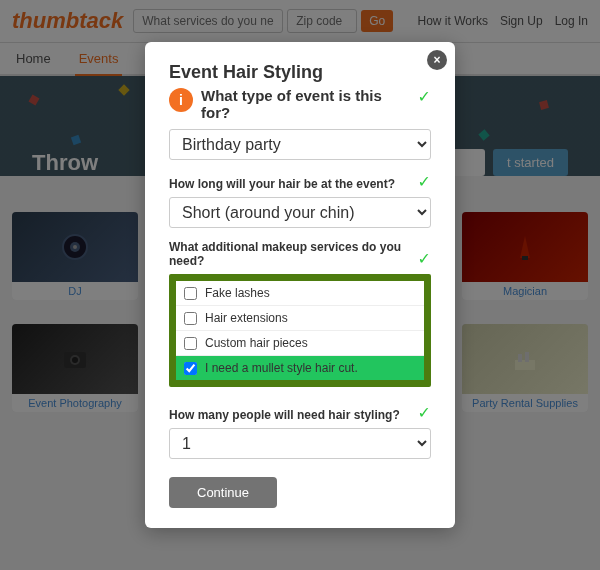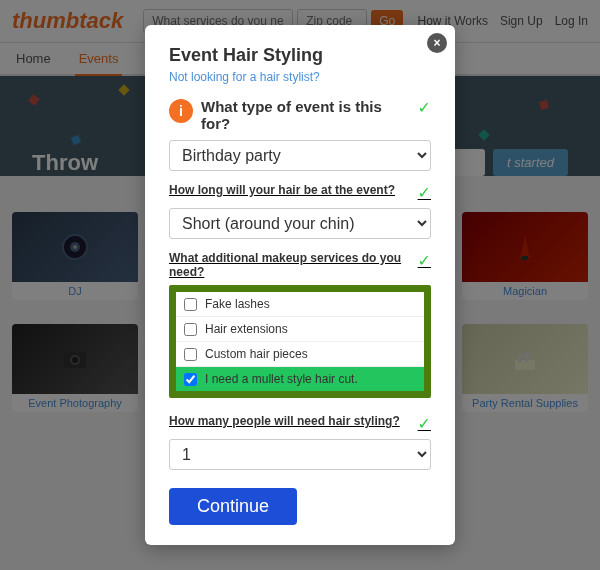--- a/index.html
+++ b/index.html
@@ -1,40 +1,40 @@
 <!DOCTYPE html>
 <html><head>
   <meta charset="utf-8">
   <style>
     * { box-sizing: border-box; margin: 0; padding: 0; }
     body { font-family: Arial, sans-serif; width: 600px; height: 570px; overflow: hidden; position: relative; background: #f5f5f5; }
 
     
-    .header { background: #fff; border-bottom: 1px solid #ddd; padding: 8px 12px; display: flex; align-items: center; gap: 10px; }
+    .header { background: #fff; border-bottom: 1px solid #ddd; padding: 8px 12px; display: flex; align-items: center; }
     .logo { color: #f37022; font-size: 22px; font-weight: bold; font-style: italic; margin-right: 10px; }
     .search-bar { display: flex; align-items: center; gap: 4px; }
     .search-input { border: 1px solid #ccc; border-radius: 3px; padding: 4px 8px; font-size: 12px; width: 150px; color: #999; }
     .zip-input { border: 1px solid #ccc; border-radius: 3px; padding: 4px 8px; font-size: 12px; width: 70px; color: #999; }
     .go-btn { background: #f37022; color: #fff; border: none; border-radius: 3px; padding: 4px 8px; font-size: 12px; cursor: pointer; }
     .header-links { margin-left: auto; display: flex; gap: 12px; font-size: 12px; color: #555; }
     .header-links span { cursor: pointer; }
 
     
     .nav { background: #fff; border-bottom: 2px solid #e0e0e0; padding: 0 12px; display: flex; gap: 20px; }
     .nav-item { font-size: 13px; padding: 8px 4px; color: #555; cursor: pointer; border-bottom: 2px solid transparent; margin-bottom: -2px; }
     .nav-item.active { color: #f37022; border-bottom: 2px solid #f37022; }
 
     
     .hero { background: linear-gradient(rgba(0,0,0,0.35), rgba(0,0,0,0.35)), #6a8fa0; height: 100px; display: flex; align-items: flex-end; justify-content: space-between; padding: 0 32px; position: relative; overflow: hidden; }
     .confetti { position: absolute; inset: 0; overflow: hidden; }
     .confetti-piece { position: absolute; width: 8px; height: 8px; opacity: 0.8; }
     .hero-text { position: relative; color: #fff; font-size: 22px; font-weight: bold; }
     .hero-search { position: relative; display: flex; align-items: center; gap: 8px; }
     .hero-search-input { border: none; border-radius: 3px; padding: 6px 10px; font-size: 13px; width: 180px; color: #999; }
-    .hero-btn { background: #5ba4cf; color: #fff; border: none; border-radius: 3px; padding: 6px 14px; font-size: 13px; cursor: pointer; white-space: nowrap; font-style: italic; }
+    .hero-btn { background: #5ba4cf; color: #fff; border: none; border-radius: 3px; padding: 6px 14px; font-size: 13px; cursor: pointer; white-space: nowrap; }
 
     
     .popular-section { padding: 10px 12px 6px; }
     .popular-title { font-size: 16px; font-weight: bold; color: #333; margin-bottom: 8px; text-align: center; }
     .popular-grid { display: grid; grid-template-columns: repeat(4, 1fr); gap: 24px; }
     .popular-item { background: #ddd; border-radius: 4px; overflow: hidden; cursor: pointer; }
     .popular-item-img { height: 70px; background: #aaa; display: flex; align-items: center; justify-content: center; position: relative; overflow: hidden; }
     .popular-item-img.dj { background: linear-gradient(135deg, #2c3e50, #4a6080); }
     .popular-item-img.photo { background: linear-gradient(135deg, #3a7a3a, #5aaa5a); }
     .popular-item-img.makeup { background: linear-gradient(135deg, #8b4513, #cd853f); }
@@ -52,32 +52,32 @@
     .modal-title { font-size: 18px; font-weight: bold; color: #333; margin-bottom: 4px; }
     .modal-subtitle { color: #4a90d9; font-size: 12px; margin-bottom: 14px; cursor: pointer; }
 
     .question-row { display: flex; align-items: flex-start; margin-bottom: 8px; }
     .info-icon { width: 24px; height: 24px; background: #f37022; color: #fff; border-radius: 50%; display: flex; align-items: center; justify-content: center; font-size: 14px; font-weight: bold; flex-shrink: 0; margin-right: 8px; margin-top: 1px; }
     .question-label { font-size: 15px; font-weight: bold; color: #333; flex: 1; }
     .check-icon { color: #2ecc40; font-size: 16px; margin-left: 6px; }
 
     .select-field { width: 100%; border: 1px solid #ccc; border-radius: 3px; padding: 5px 8px; font-size: 16px; color: #333; appearance: auto; margin-bottom: 12px; background: #fff; }
 
-    .section-row { display: flex; align-items: flex-start; margin-bottom: 6px; text-decoration: underline; }
+    .section-row { display: flex; align-items: flex-end; margin-bottom: 6px; }
     .section-label { font-size: 12px; font-weight: bold; color: #333; flex: 1; }
 
     .checkbox-group { border: 7px solid #4d7c0f; border-radius: 2px; margin-bottom: 16px; }
     .checkbox-item { display: flex; align-items: center; padding: 5px 8px; border-bottom: 1px solid #eee; font-size: 12px; color: #333; gap: 8px; }
     .checkbox-item:last-child { border-bottom: none; }
     .checkbox-item.checked { background: #22c55e; }
     .checkbox-item input[type="checkbox"] { width: 13px; height: 13px; flex-shrink: 0; }
     .checkbox-item .check-text { flex: 1; }
     .checked-text-input { border: none; background: transparent; font-size: 12px; color: #333; flex: 1; outline: none; }
 
-    .continue-btn { background: #1d4ed8; color: #fff; border: none; border-radius: 4px; padding: 8px 28px; font-size: 18px; cursor: pointer; margin-top: 6px; }
+    .continue-btn { background: #737373; color: #fff; border: none; border-radius: 4px; padding: 8px 28px; font-size: 13px; cursor: pointer; margin-top: 6px; }
   </style>
 </head>
 <body>
 
 <div class="header">
   <span class="logo">thumbtack</span>
   <div class="search-bar">
     <input class="search-input" placeholder="What services do you need?" style="">
     <input class="zip-input" placeholder="Zip code" style="">
     <button class="go-btn">Go</button>
@@ -197,21 +197,20 @@
       </div>
       <div class="popular-item-label">Party Rental Supplies</div>
     </div>
   </div>
 </div>
 
 <div class="overlay">
   <div class="modal">
     <div class="modal-close">×</div>
     <div class="modal-title">Event Hair Styling</div>
-    <div class="modal-subtitle">Not looking for a hair stylist?</div>
 
     
     <div class="question-row">
       <div class="info-icon">i</div>
       <div class="question-label">What type of event is this for?</div>
       <span class="check-icon">✓</span>
     </div>
     <select class="select-field">
       <option>Birthday party</option>
     </select>

